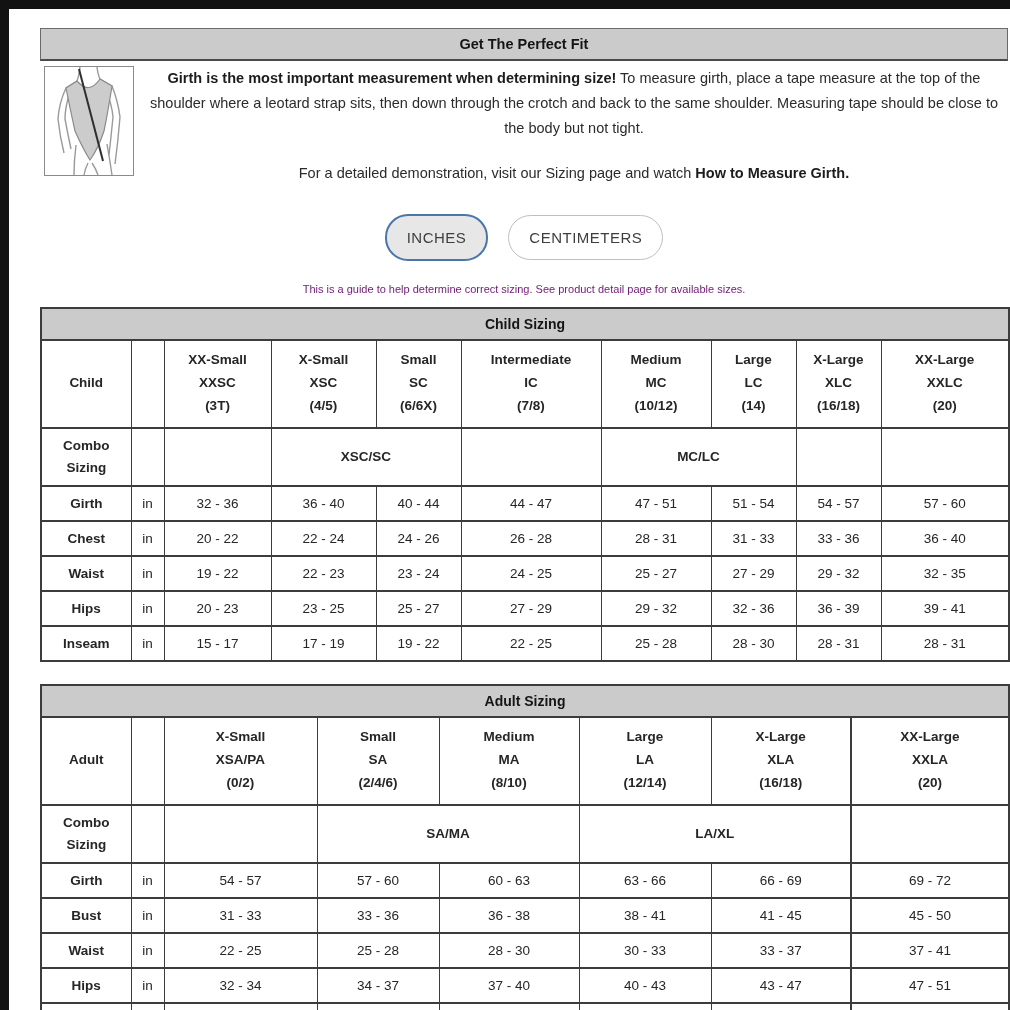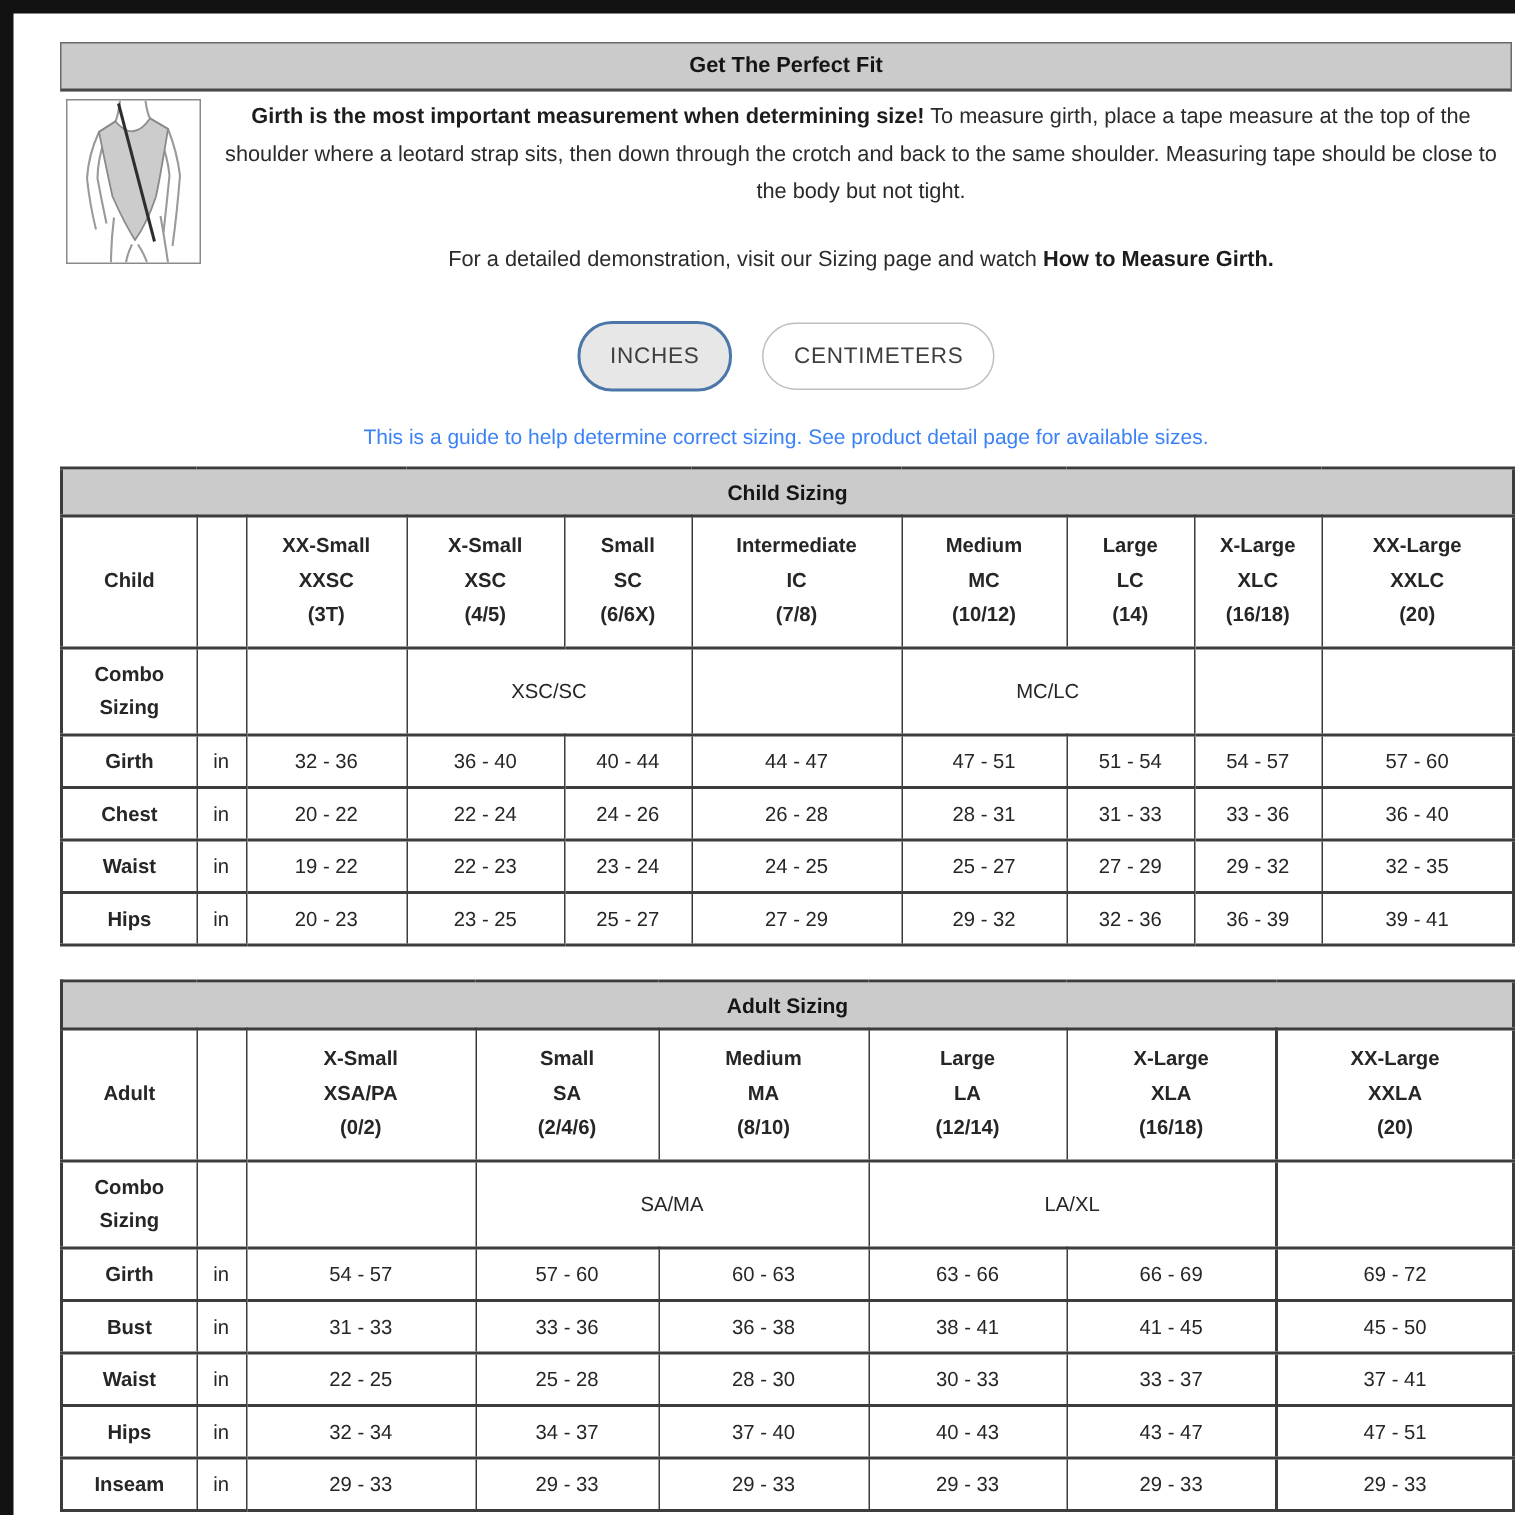--- a/index.html
+++ b/index.html
@@ -31,36 +31,36 @@
 
   .toggle-row{text-align:center;margin-top:28px;}
   .btn{
     display:inline-block;vertical-align:middle;cursor:pointer;
     font-family:"Liberation Sans",sans-serif;font-size:15px;color:#3e3e3e;
     letter-spacing:0.5px;padding:13px 20px;border-radius:23px;
   }
   .btn-selected{background:#e7e7e7;border:2px solid #4a76a8;}
   .btn-unselected{background:#ffffff;border:1px solid #bfbfbf;margin-left:20px;}
 
-  .guide-note{text-align:center;font-size:14px;color:#3b82f6;margin-top:22px;}
+  .guide-note{text-align:center;font-size:11px;color:#701a75;margin-top:22px;}
 
   table.sizing-table{
     border-collapse:collapse;table-layout:fixed;width:968px;
     border:2px solid #3c3c3c;
   }
   .child-table{margin-top:12px;padding-left:18px;}
   .adult-table{margin-top:22px;}
   .sizing-table th,.sizing-table td{
     border:1px solid #3c3c3c;border-top-width:2px;border-bottom-width:2px;
     text-align:center;vertical-align:middle;
     font-size:13.5px;color:#262626;padding:3px 2px;overflow:hidden;
   }
   .title-row th{background:#cbcbcb;font-size:14px;font-weight:bold;height:24px;color:#151515;}
   .hdr-row th{height:80px;font-weight:bold;line-height:1.7;}
-  .combo-row td{height:50px;font-weight:normal;line-height:1.6;}
+  .combo-row td{height:50px;font-weight:bold;line-height:1.6;}
   .combo-row td.row-label{font-weight:bold;}
   .data-row td{height:27px;}
   .row-label{font-weight:bold;}
   .unit-cell{font-weight:normal;color:#333;}
   
   .adult-table tr > *:last-child{border-left-width:2px;}
 </style>
 </head>
 <body>
 
@@ -217,20 +217,32 @@
           <td class="unit-cell">in</td>
           <td>20 - 23</td>
           <td>23 - 25</td>
           <td>25 - 27</td>
           <td>27 - 29</td>
           <td>29 - 32</td>
           <td>32 - 36</td>
           <td>36 - 39</td>
           <td>39 - 41</td>
         </tr>
+        <tr class="data-row">
+          <td class="row-label">Inseam</td>
+          <td class="unit-cell">in</td>
+          <td>15 - 17</td>
+          <td>17 - 19</td>
+          <td>19 - 22</td>
+          <td>22 - 25</td>
+          <td>25 - 28</td>
+          <td>28 - 30</td>
+          <td>28 - 31</td>
+          <td>28 - 31</td>
+        </tr>
       </tbody>
   </table>
 
   <table class="sizing-table adult-table">
     <colgroup>
       <col style="width:90px">
         <col style="width:33px">
         <col style="width:153px">
         <col style="width:122px">
       <col style="width:140px">

